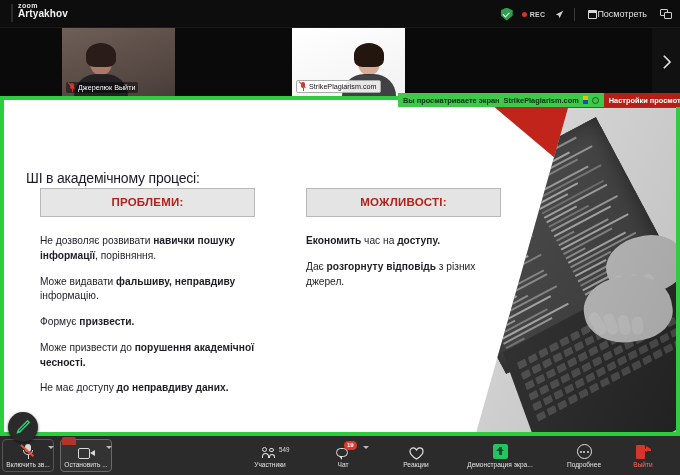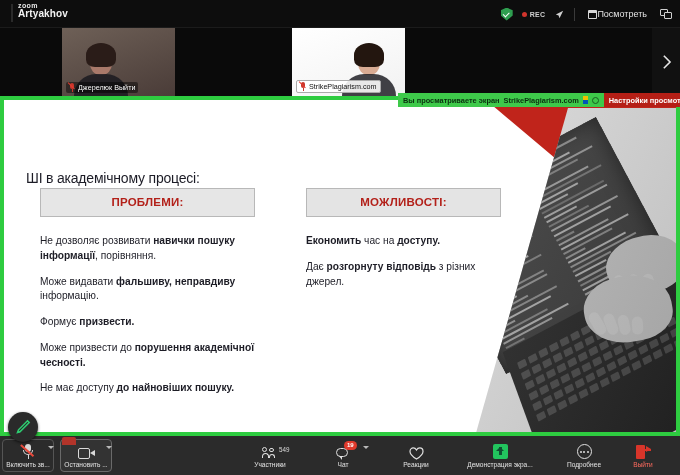--- a/index.html
+++ b/index.html
@@ -507,21 +507,21 @@
     <div id="slide-title">ШІ в академічному процесі:</div>
 
     <div class="cols">
       <div class="col left">
         <div class="hdr-box">ПРОБЛЕМИ:</div>
         <div class="bullets">
             <div class="bullet">Не дозволяє розвивати <b>навички пошуку інформації</b>, порівняння.</div>
             <div class="bullet">Може видавати <b>фальшиву, неправдиву</b> інформацію.</div>
             <div class="bullet">Формує <b>призвести.</b></div>
             <div class="bullet">Може призвести до <b>порушення академічної чесності.</b></div>
-            <div class="bullet">Не має доступу <b>до найновіших пошуку.</b></div>
+            <div class="bullet">Не має доступу <b>до неправдиву даних.</b></div>
           </div>
       </div>
       <div class="col right">
         <div class="hdr-box rt">МОЖЛИВОСТІ:</div>
         <div class="bullets">
             <div class="bullet"><b>Економить</b> час на <b>доступу.</b></div>
             <div class="bullet">Дає <b>розгорнуту відповідь</b> з різних джерел.</div>
           </div>
       </div>
     </div>

